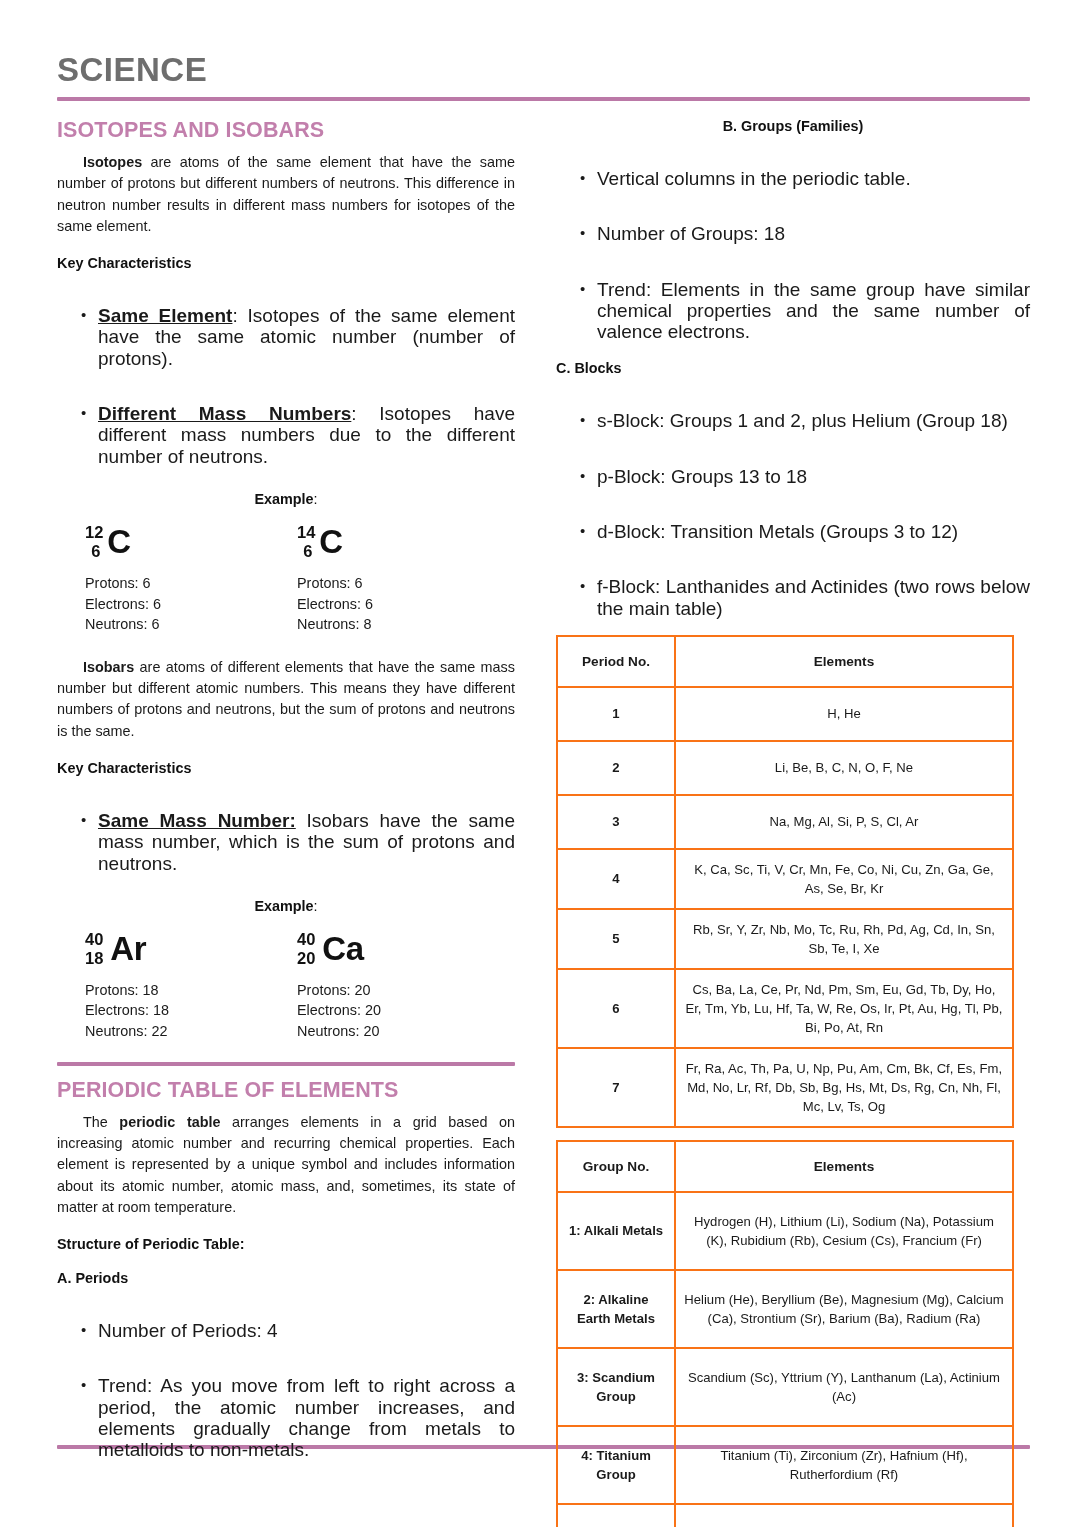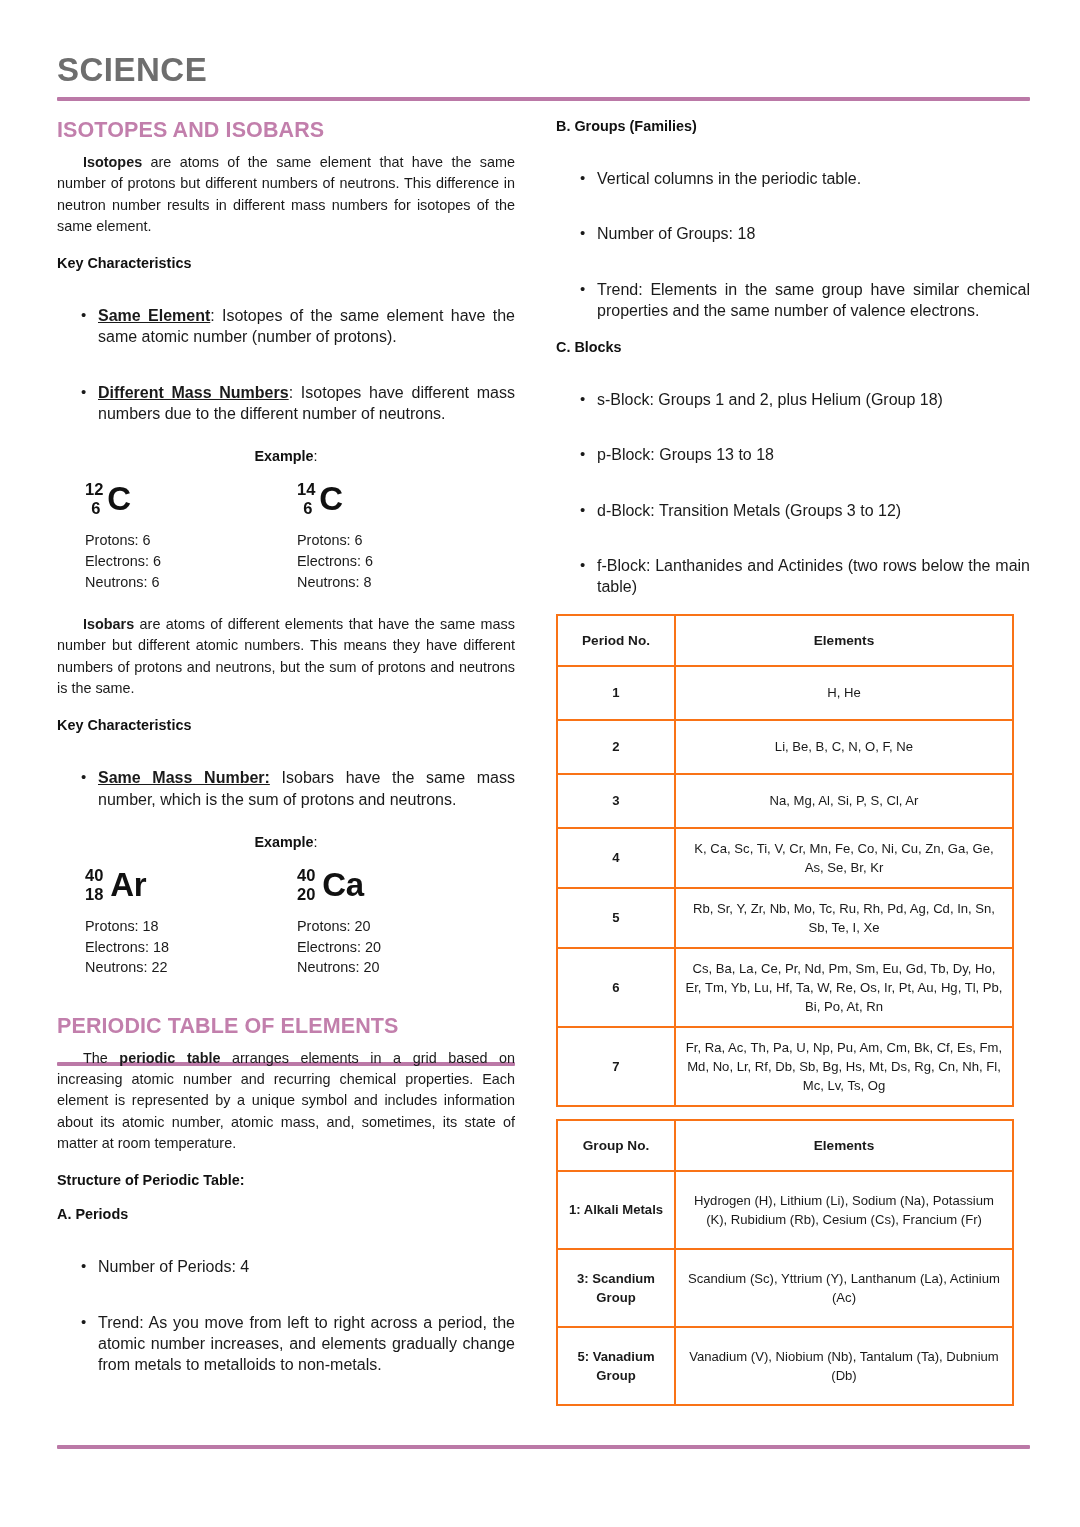--- a/index.html
+++ b/index.html
@@ -73,21 +73,21 @@
     margin-bottom: 2px;
     color: #111;
   }
 
   ul.bullets {
     list-style: none;
     margin: 0 0 0 22px;
     padding: 0;
   }
   ul.bullets li {
-    font-size: 16px;
+    font-size: 19px;
     line-height: 21.3px;
     text-align: justify;
     position: relative;
     padding-left: 19px;
     color: #1a1a1a;
     margin-top: 34px;
   }
   ul.bullets li::before {
     content: "\2022";
     position: absolute;
@@ -301,21 +301,21 @@
     <h3 class="sub-head">A. Periods</h3>
     <ul class="bullets">
       <li>Number of Periods: 4</li>
       <li>Trend: As you move from left to right across a period, the atomic number increases, and elements gradually change from metals to metalloids to non-metals.</li>
     </ul>
 
   </div>
 
   <div class="col col-right">
 
-    <h3 class="sub-head" style="margin-top:0;">B. Groups (Families)</h3>
+    <h3 class="sub-head" style="margin-top:0;text-align:center;">B. Groups (Families)</h3>
     <ul class="bullets">
       <li>Vertical columns in the periodic table.</li>
       <li>Number of Groups: 18</li>
       <li>Trend: Elements in the same group have similar chemical properties and the same number of valence electrons.</li>
     </ul>
 
     <h3 class="sub-head">C. Blocks</h3>
     <ul class="bullets">
       <li>s-Block: Groups 1 and 2, plus Helium (Group 18)</li>
       <li>p-Block: Groups 13 to 18</li>
@@ -376,22 +376,30 @@
           <th>Group No.</th>
           <th>Elements</th>
         </tr>
       </thead>
       <tbody>
         <tr class="g">
           <td class="rowkey">1: Alkali Metals</td>
           <td>Hydrogen (H), Lithium (Li), Sodium (Na), Potassium (K), Rubidium (Rb), Cesium (Cs), Francium (Fr)</td>
         </tr>
         <tr class="g">
+          <td class="rowkey">2: Alkaline Earth Metals</td>
+          <td>Helium (He), Beryllium (Be), Magnesium (Mg), Calcium (Ca), Strontium (Sr), Barium (Ba), Radium (Ra)</td>
+        </tr>
+        <tr class="g">
           <td class="rowkey">3: Scandium Group</td>
           <td>Scandium (Sc), Yttrium (Y), Lanthanum (La), Actinium (Ac)</td>
+        </tr>
+        <tr class="g">
+          <td class="rowkey">4: Titanium Group</td>
+          <td>Titanium (Ti), Zirconium (Zr), Hafnium (Hf), Rutherfordium (Rf)</td>
         </tr>
         <tr class="g">
           <td class="rowkey">5: Vanadium Group</td>
           <td>Vanadium (V), Niobium (Nb), Tantalum (Ta), Dubnium (Db)</td>
         </tr>
       </tbody>
     </table>
 
   </div>
 </div>

